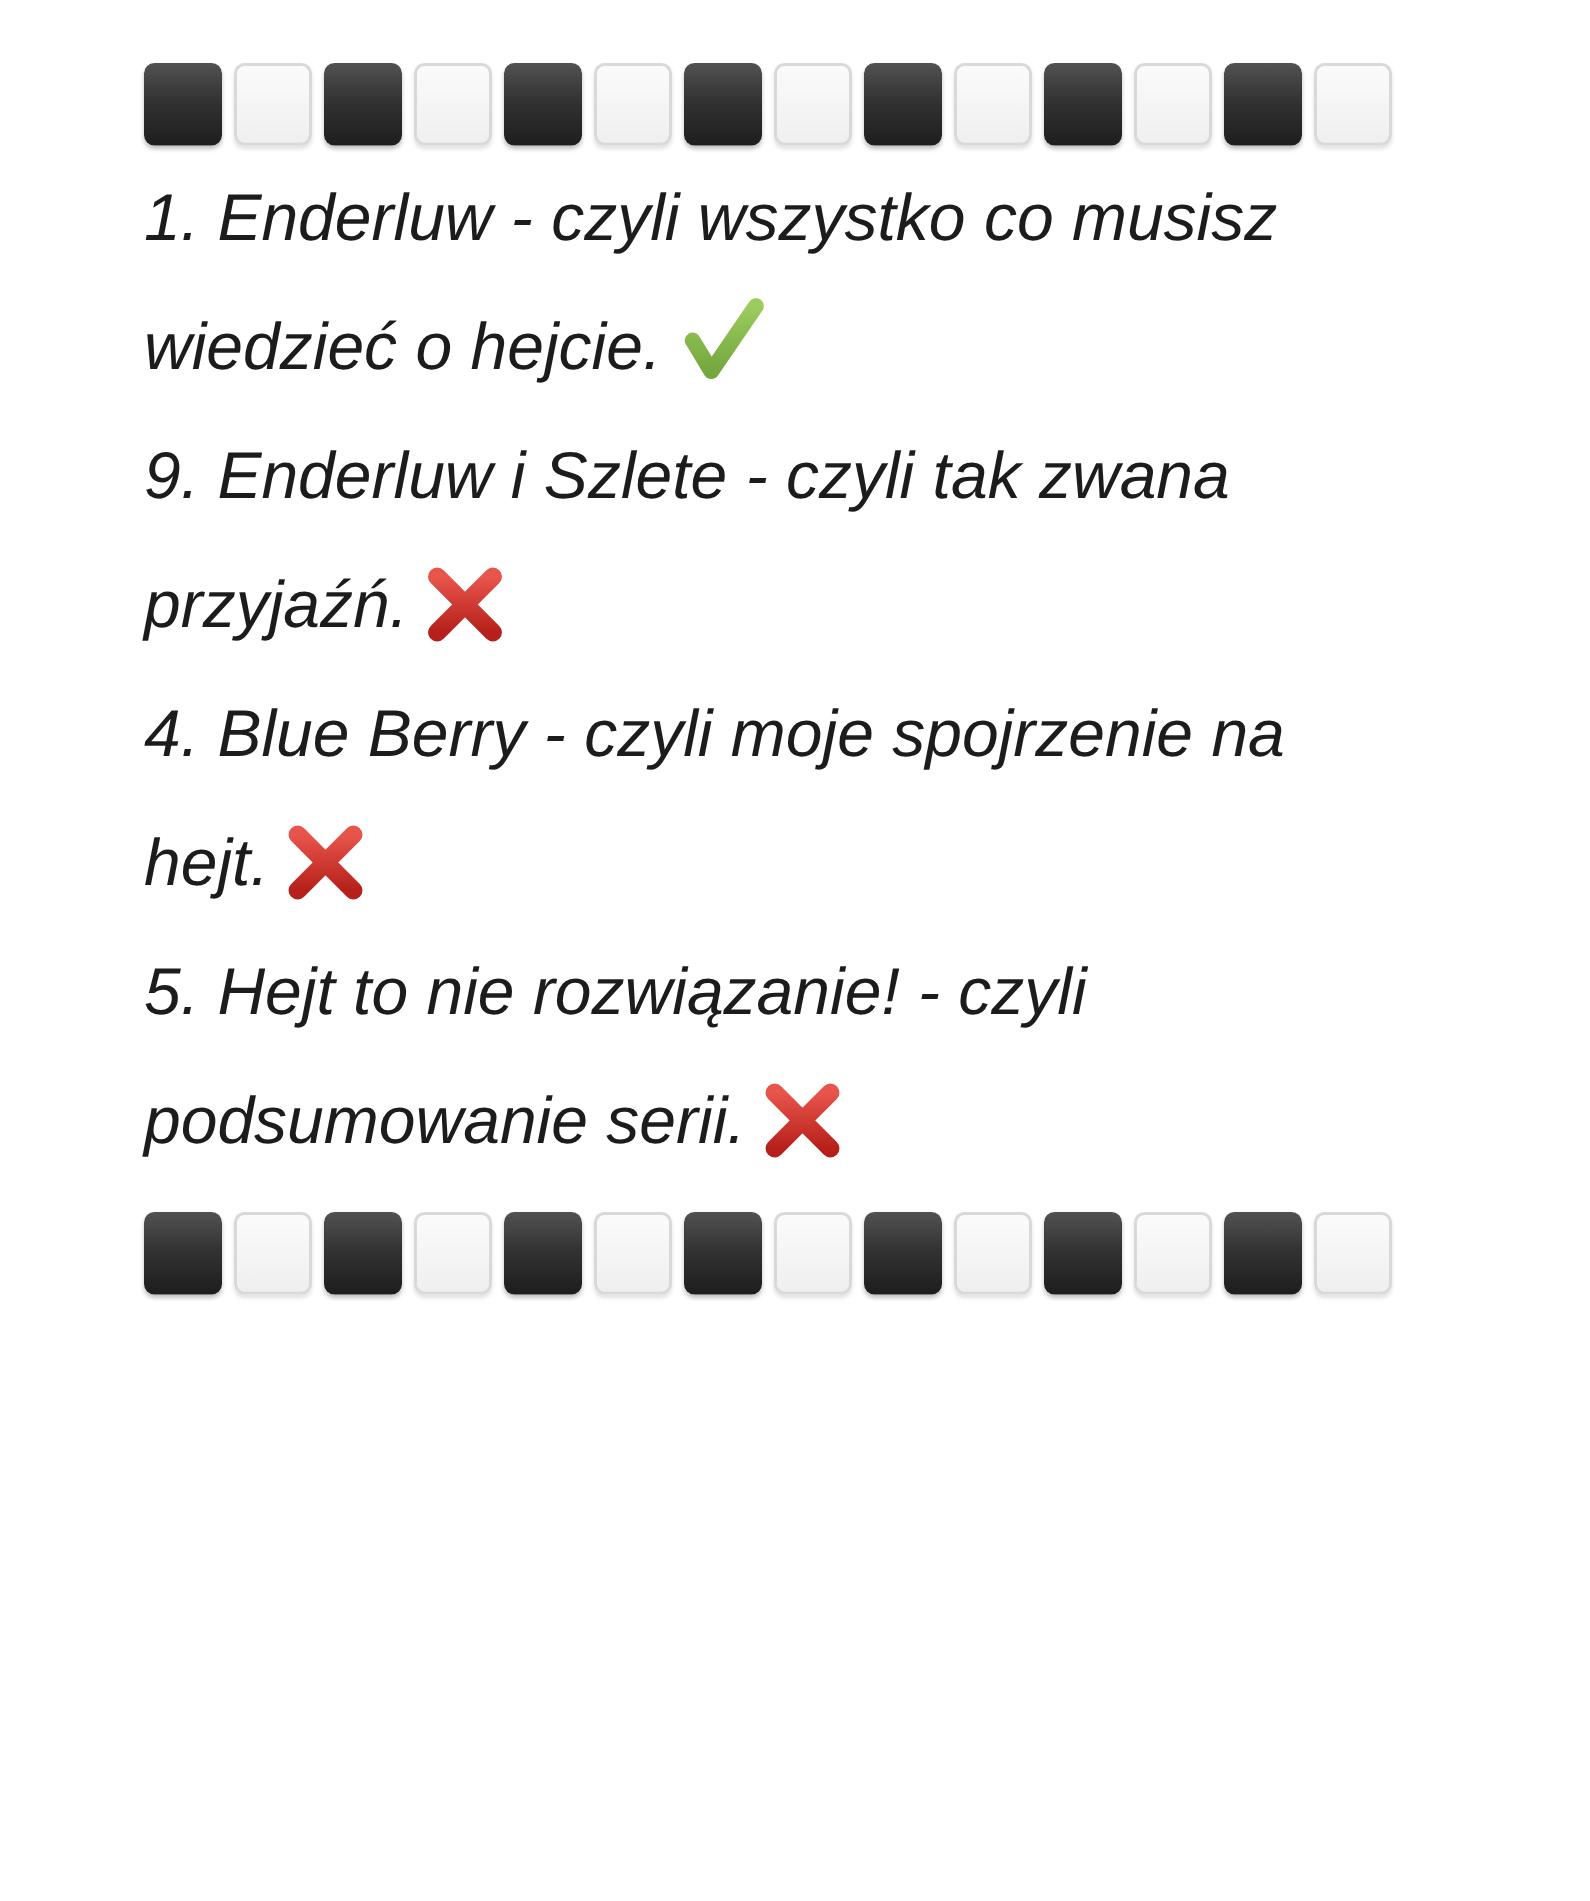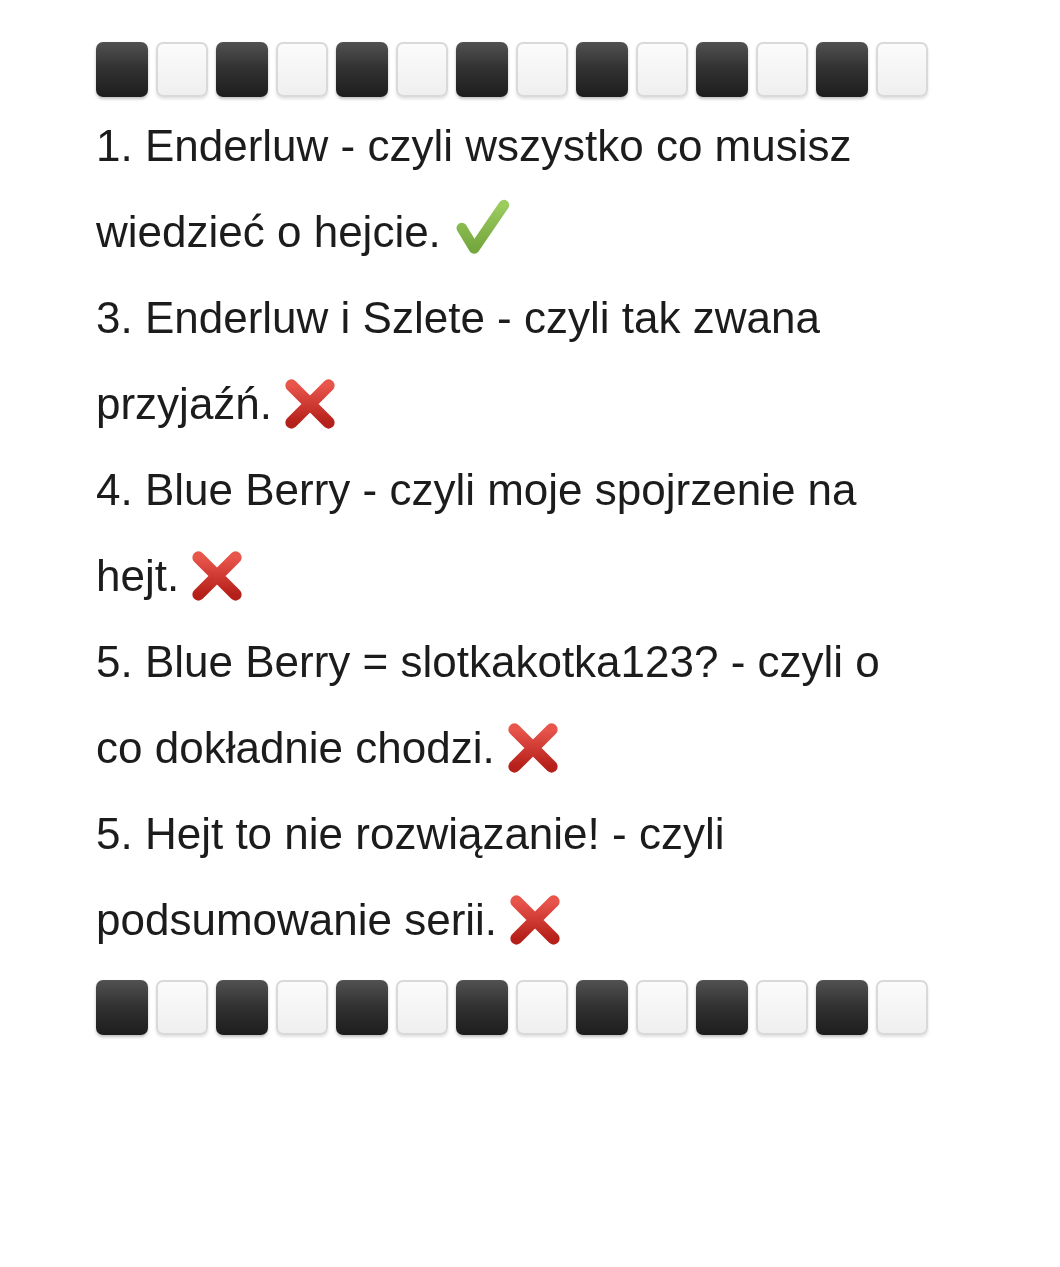--- a/index.html
+++ b/index.html
@@ -39,20 +39,21 @@
   .content {
     width: 810px;
     margin-top: 6px;
     font-size: 44px;
     line-height: 86px;
     color: #1c1c1c;
   }
   .item {
     margin: 0;
     padding: 0;
+    font-style: italic;
   }
   .icon {
     display: inline-block;
     margin-left: 9px;
   }
   .icon-check {
     vertical-align: -12px;
   }
   .icon-cross {
     vertical-align: -14px;
@@ -84,39 +85,30 @@
   <div class="content" id="item-list">
       <p class="item"><span>1. Enderluw - czyli wszystko co musisz wiedzieć o hejcie.</span><svg class="icon icon-check" width="62" height="62" viewBox="0 0 100 100">
           <defs>
             <linearGradient id="g-check" x1="0" y1="0" x2="0" y2="1">
               <stop offset="0" stop-color="#9ccb5e"></stop>
               <stop offset="1" stop-color="#74a73e"></stop>
             </linearGradient>
           </defs>
           <path d="M19 50 L39 83 L87 13" fill="none" stroke="url(#g-check)" stroke-width="17" stroke-linecap="round" stroke-linejoin="round"></path>
         </svg></p>
-      <p class="item"><span>3. Enderluw i Szlete - czyli tak zwana przyjaźń.</span><svg class="icon icon-cross" width="58" height="58" viewBox="0 0 100 100">
+      <p class="item"><span>9. Enderluw i Szlete - czyli tak zwana przyjaźń.</span><svg class="icon icon-cross" width="58" height="58" viewBox="0 0 100 100">
           <defs>
             <linearGradient id="g-cross" x1="0" y1="0" x2="0" y2="1">
               <stop offset="0" stop-color="#e8554b"></stop>
               <stop offset="1" stop-color="#b6201a"></stop>
             </linearGradient>
           </defs>
           <path d="M18 18 L82 82 M82 18 L18 82" fill="none" stroke="url(#g-cross)" stroke-width="21" stroke-linecap="round"></path>
         </svg></p>
       <p class="item"><span>4. Blue Berry - czyli moje spojrzenie na hejt.</span><svg class="icon icon-cross" width="58" height="58" viewBox="0 0 100 100">
-          <defs>
-            <linearGradient id="g-cross" x1="0" y1="0" x2="0" y2="1">
-              <stop offset="0" stop-color="#e8554b"></stop>
-              <stop offset="1" stop-color="#b6201a"></stop>
-            </linearGradient>
-          </defs>
-          <path d="M18 18 L82 82 M82 18 L18 82" fill="none" stroke="url(#g-cross)" stroke-width="21" stroke-linecap="round"></path>
-        </svg></p>
-      <p class="item"><span>5. Blue Berry = slotkakotka123? - czyli o co dokładnie chodzi.</span><svg class="icon icon-cross" width="58" height="58" viewBox="0 0 100 100">
           <defs>
             <linearGradient id="g-cross" x1="0" y1="0" x2="0" y2="1">
               <stop offset="0" stop-color="#e8554b"></stop>
               <stop offset="1" stop-color="#b6201a"></stop>
             </linearGradient>
           </defs>
           <path d="M18 18 L82 82 M82 18 L18 82" fill="none" stroke="url(#g-cross)" stroke-width="21" stroke-linecap="round"></path>
         </svg></p>
       <p class="item"><span>5. Hejt to nie rozwiązanie! - czyli podsumowanie serii.</span><svg class="icon icon-cross" width="58" height="58" viewBox="0 0 100 100">
           <defs>

